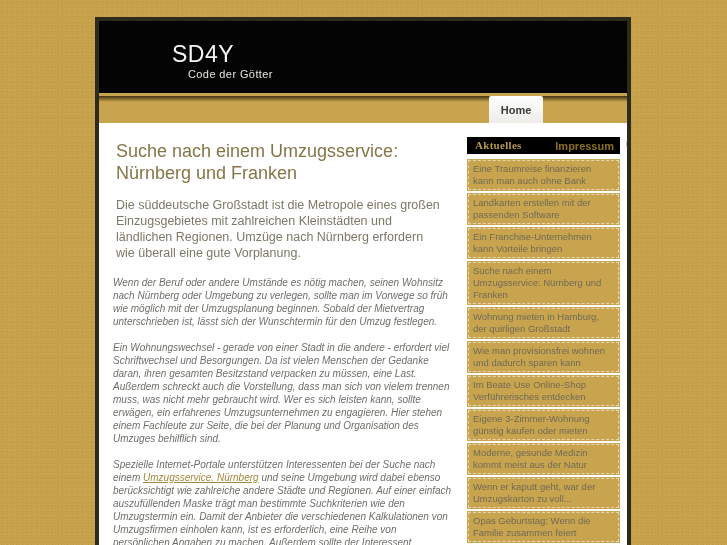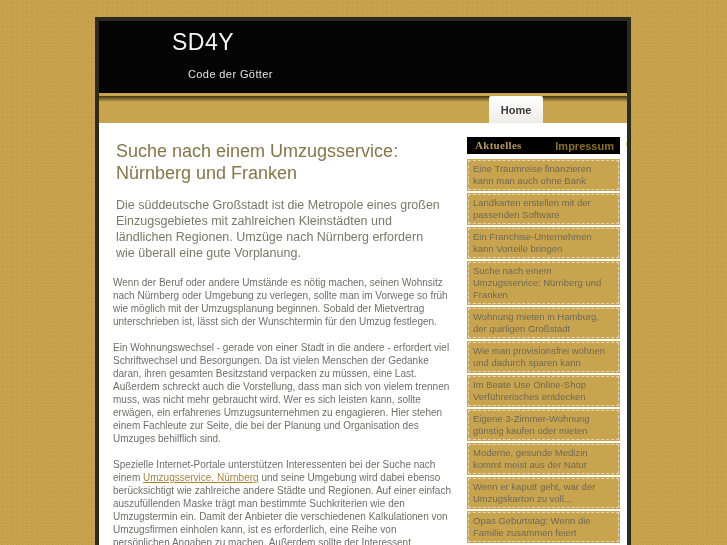--- a/index.html
+++ b/index.html
@@ -13,35 +13,35 @@
     background-size: 3px 3px, 5px 5px;
     background-position: 0 0, 2px 2px;
     position:relative;
   }
   .site-frame {
     position:absolute; left:95px; top:17px; width:536px; height:560px;
     border:4px solid #2D2C1C; background:#ffffff;
   }
   
   .masthead { height:75px; background:#040404; border-bottom:3px solid #C9A44E; position:relative; }
-  .site-title { position:absolute; left:73px; top:8px; color:#F4F4F2; font-size:23px; letter-spacing:0.5px; font-weight:400; }
+  .site-title { position:absolute; left:73px; top:20px; color:#F4F4F2; font-size:23px; letter-spacing:0.5px; font-weight:400; }
   .site-tagline { position:absolute; left:89px; top:47px; color:#E6E4DE; font-size:11px; letter-spacing:0.4px; }
   
   .tabbar { height:27px; background:#C9A44E; position:relative; display:flex; align-items:stretch; padding-left:5px;justify-content:flex-end; }
   .tabbar::before { content:""; position:absolute; left:0; top:0; right:0; height:6px;
     background:linear-gradient(#3F3310, rgba(63,51,16,0)); pointer-events:none; }
   .tab { position:relative; z-index:1; font-size:11px; font-weight:bold; display:flex; align-items:center; padding:0 12px; cursor:pointer; }
   .tab.active { background:linear-gradient(#ffffff, #EDECE8); color:#3A3A38; border-radius:2px 2px 0 0; }
   .tab.inactive { color:#8C701F; padding-top:4px; border-right:1px solid #DCCA92;margin-top:46px; }
   
   .content { display:flex; padding:14px 14px 0 14px; background:#fff; }
   .main-col { width:341px; margin-right:13px; flex:none; }
   .page-title { font-size:18px; line-height:22px; font-weight:400; color:#867547; margin:3px 0 13px 3px; }
   .intro { font-size:12.5px; line-height:16px; color:#7B7866; margin:0 12px 15px 3px; }
-  .body-p { font-size:10px; line-height:13px; color:#6F6F68; margin:0 0 13px 0; }
+  .body-p { font-size:10px; line-height:13px; color:#6F6F68; margin:0 0 13px 0;font-style:italic; }
   .text-link { color:#A5873B; text-decoration:underline; cursor:pointer; }
   
   .side-col { width:153px; flex:none; }
   .side-head { background:#000; color:#B89A4E; font-family:"Liberation Serif", serif; font-weight:bold;
     font-size:11px; padding:2px 8px 3px; margin-bottom:5px; letter-spacing:0.3px; }
   .sb-item { display:block; background:#C9A44E; border-top:1px dashed #C7AA5E; outline:1px dashed rgba(255,255,255,0.55);
     outline-offset:-2px; margin-top:2px; padding:3px 6px 4px; font-size:9.5px; line-height:12px;
     color:#6E6A56; text-decoration:none; cursor:pointer; }
 </style>
 </head>

